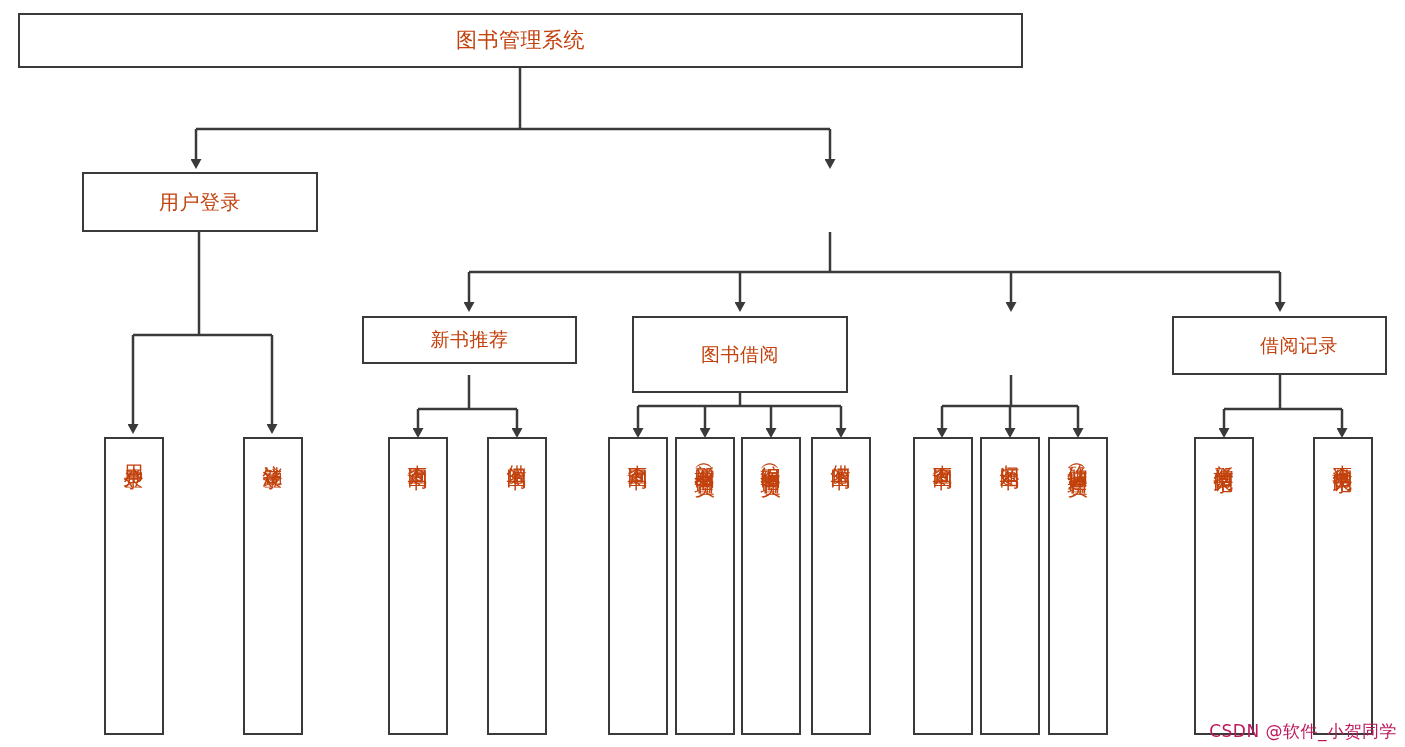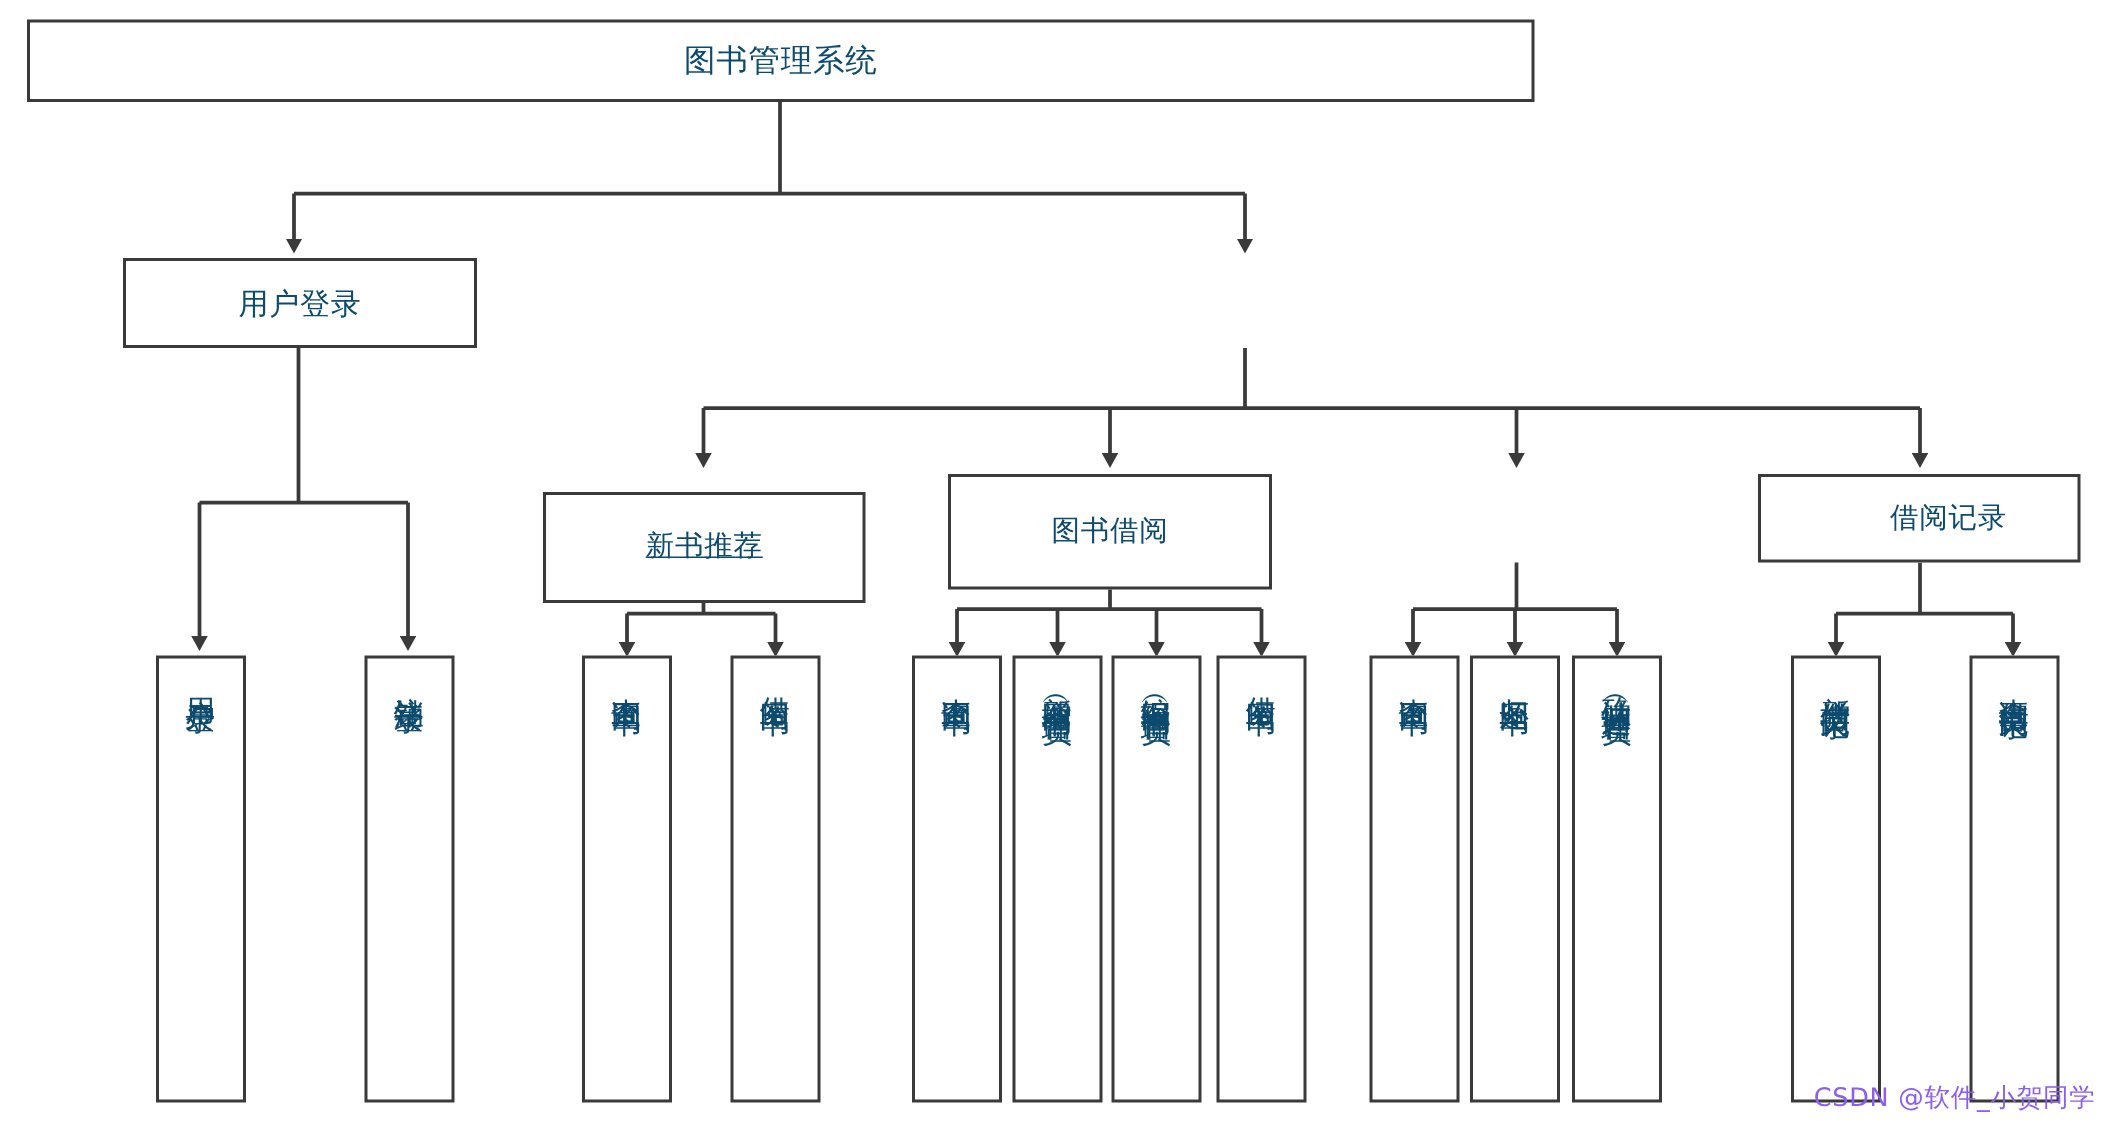--- a/index.html
+++ b/index.html
@@ -26,21 +26,21 @@
     pointer-events: none;
   }
   .node {
     position: absolute;
     box-sizing: border-box;
     background: #ffffff;
     border: 2.5px solid #3a3a3a;
     display: flex;
     align-items: center;
     justify-content: center;
-    color: #0c4a6e;
+    color: #c2410c;
   }
   .node .lbl {
     display: block;
     text-align: center;
     line-height: 1.12;
     letter-spacing: 0.5px;
   }
   
   .node.root .lbl { font-size: 21px; }
   .node.level2 .lbl { font-size: 20px; }
@@ -57,21 +57,21 @@
     font-size: 20px;
     letter-spacing: 2px;
     line-height: 1;
     white-space: nowrap;
   }
   .watermark {
     position: absolute;
     right: 8px;
     bottom: 4px;
     font-size: 17px;
-    color: #8b5cf6;
+    color: #be185d;
     letter-spacing: 0.5px;
     white-space: nowrap;
   }
 </style>
 </head>
 <body>
 
 <div id="canvas">
 
   <svg id="wires" viewBox="0 0 1405 747">
@@ -125,21 +125,21 @@
   </svg>
 
   <div class="node root" style="left:18px; top:13px; width:1005px; height:55px;">
     <span class="lbl">图书管理系统</span>
   </div>
 
   <div class="node level2" style="left:82px; top:172px; width:236px; height:60px;">
     <span class="lbl">用户登录</span>
   </div>
 
-  <div class="node level3" style="left:362px; top:328px; width:215px; height:74px;text-decoration:underline;">
+  <div class="node level3" style="left:362px; top:316px; width:215px; height:48px;">
     <span class="lbl">新书推荐</span>
   </div>
   <div class="node level3" style="left:632px; top:316px; width:216px; height:77px;">
     <span class="lbl">图书借阅</span>
   </div>
   <div class="node level3" style="left:1172px; top:316px; width:215px; height:59px;padding-left:39px;">
     <span class="lbl">借阅记录</span>
   </div>
 
   <div class="node leaf" style="left:104px; top:437px; width:60px; height:298px;">

